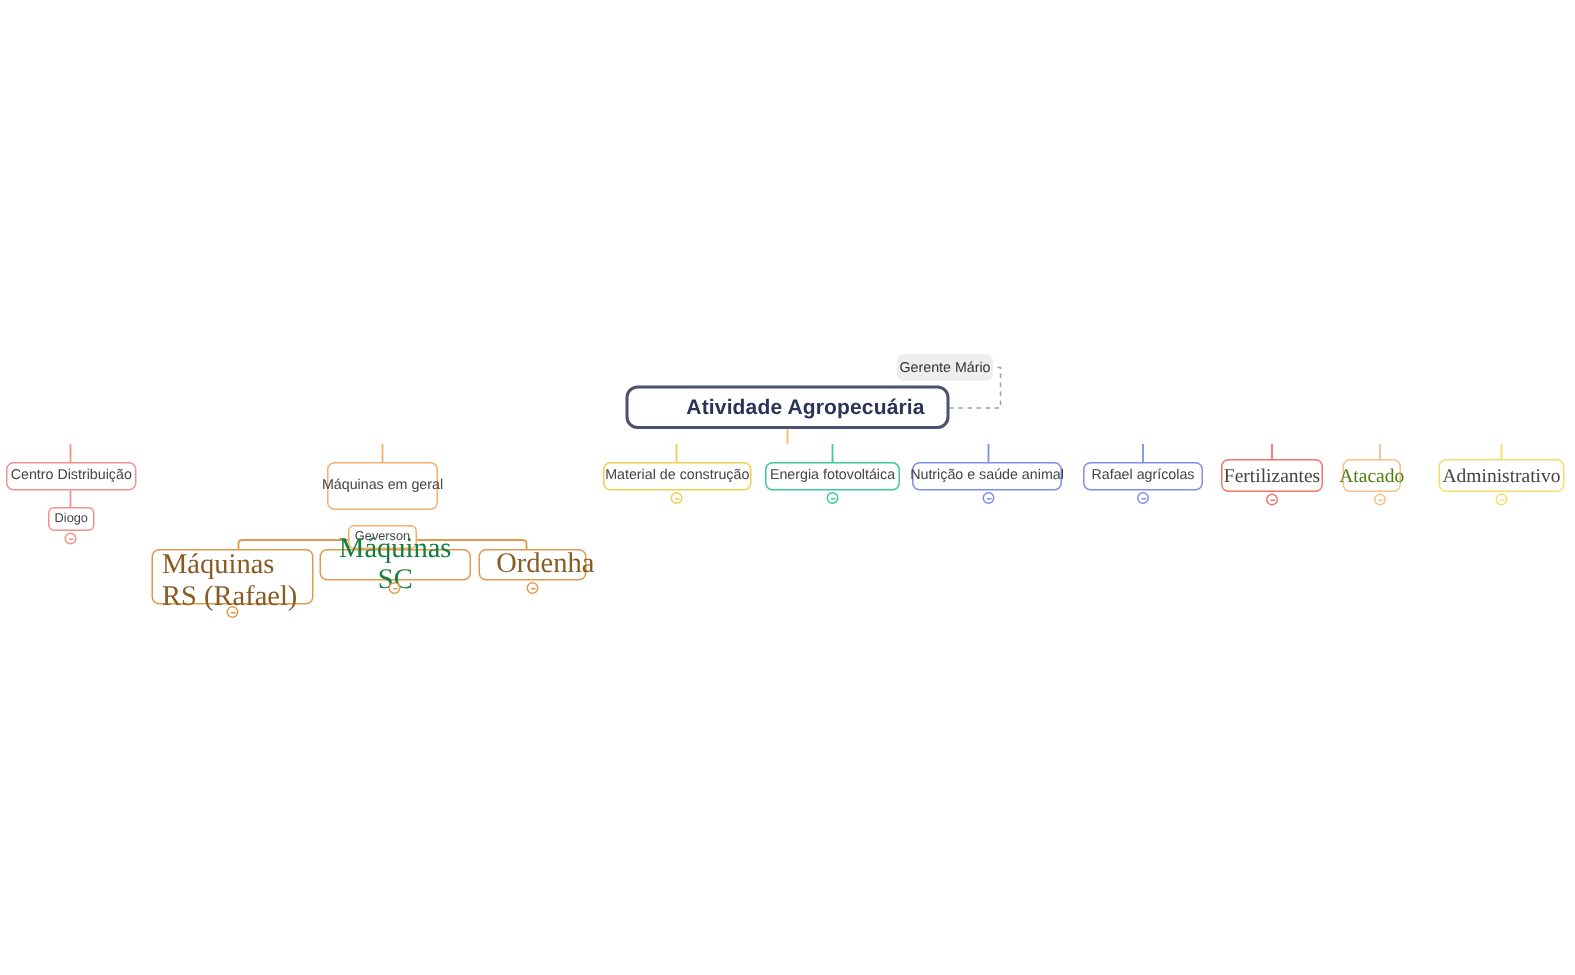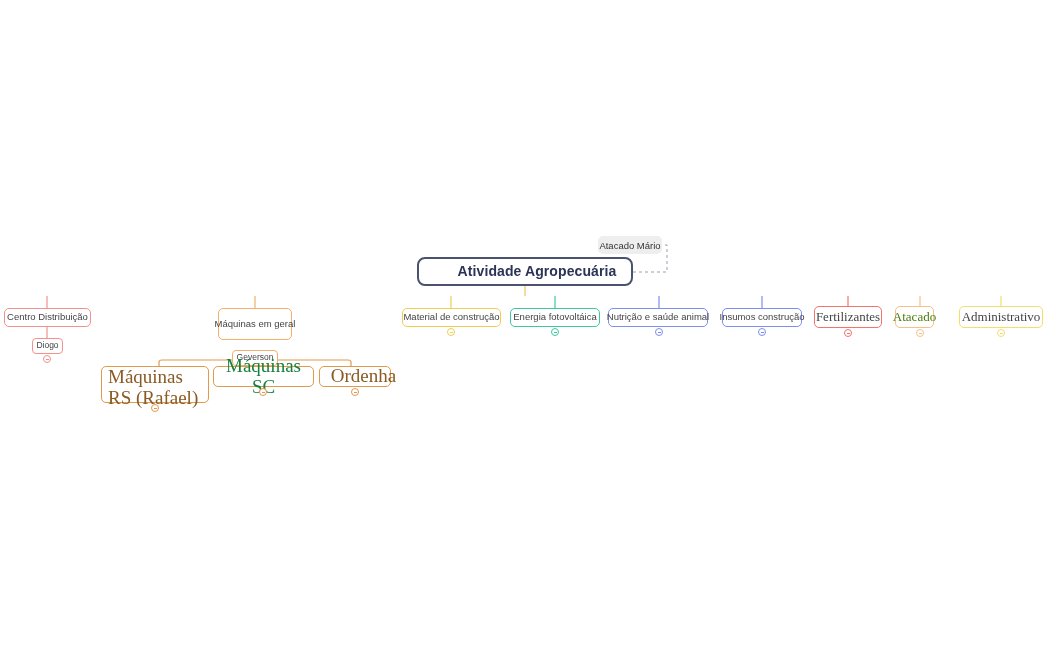--- a/index.html
+++ b/index.html
@@ -158,21 +158,21 @@
     <path d="M255,360 L255,366" fill="none" stroke="#e09a4e" stroke-width="1.2"></path>
 
     <path d="M633,272 L667,272 L667,245 L661,245" fill="none" stroke="#9aa0ae" stroke-width="1" stroke-dasharray="3,3"></path>
   </svg>
 
   <div class="node root" style="left:417px; top:257px; width:216px; height:29px;">
     <span>Atividade Agropecuária</span>
   </div>
 
   <div class="note" style="left:598px; top:236px; width:64px; height:18px;">
-    <span>Atacado Mário</span>
+    <span>Gerente Mário</span>
   </div>
 
   <div class="node sm" style="left:4px; top:308px; width:87px; height:19px; border-color:#f4918c; color:#444;">
     <span>Centro Distribuição</span>
   </div>
 
   <div class="node chip" style="left:32px; top:338px; width:31px; height:16px; border-color:#f4918c; color:#444;">
     <span>Diogo</span>
   </div>
   <div class="badge" style="left:43px; top:355px; color:#f4918c;"></div>
@@ -211,21 +211,21 @@
     <span>Energia fotovoltáica</span>
   </div>
   <div class="badge" style="left:551px; top:328px; color:#3cc9a0;"></div>
 
   <div class="node sm" style="left:608px; top:308px; width:100px; height:19px; border-color:#7e8df0; color:#444;">
     <span>Nutrição e saúde animal</span>
   </div>
   <div class="badge" style="left:655px; top:328px; color:#7e8df0;"></div>
 
   <div class="node sm" style="left:722px; top:308px; width:80px; height:19px; border-color:#7e8df0; color:#444;">
-    <span>Insumos construção</span>
+    <span>Rafael agrícolas</span>
   </div>
   <div class="badge" style="left:758px; top:328px; color:#7e8df0;"></div>
 
   <div class="node serif-md" style="left:814px; top:306px; width:68px; height:22px; border-color:#f4736d; color:#444;">
     <span>Fertilizantes</span>
   </div>
   <div class="badge" style="left:844px; top:329px; color:#f4736d;"></div>
 
   <div class="node serif-md" style="left:895px; top:306px; width:39px; height:22px; border-color:#f5c08a; color:#4d7c0f;">
     <span>Atacado</span>

